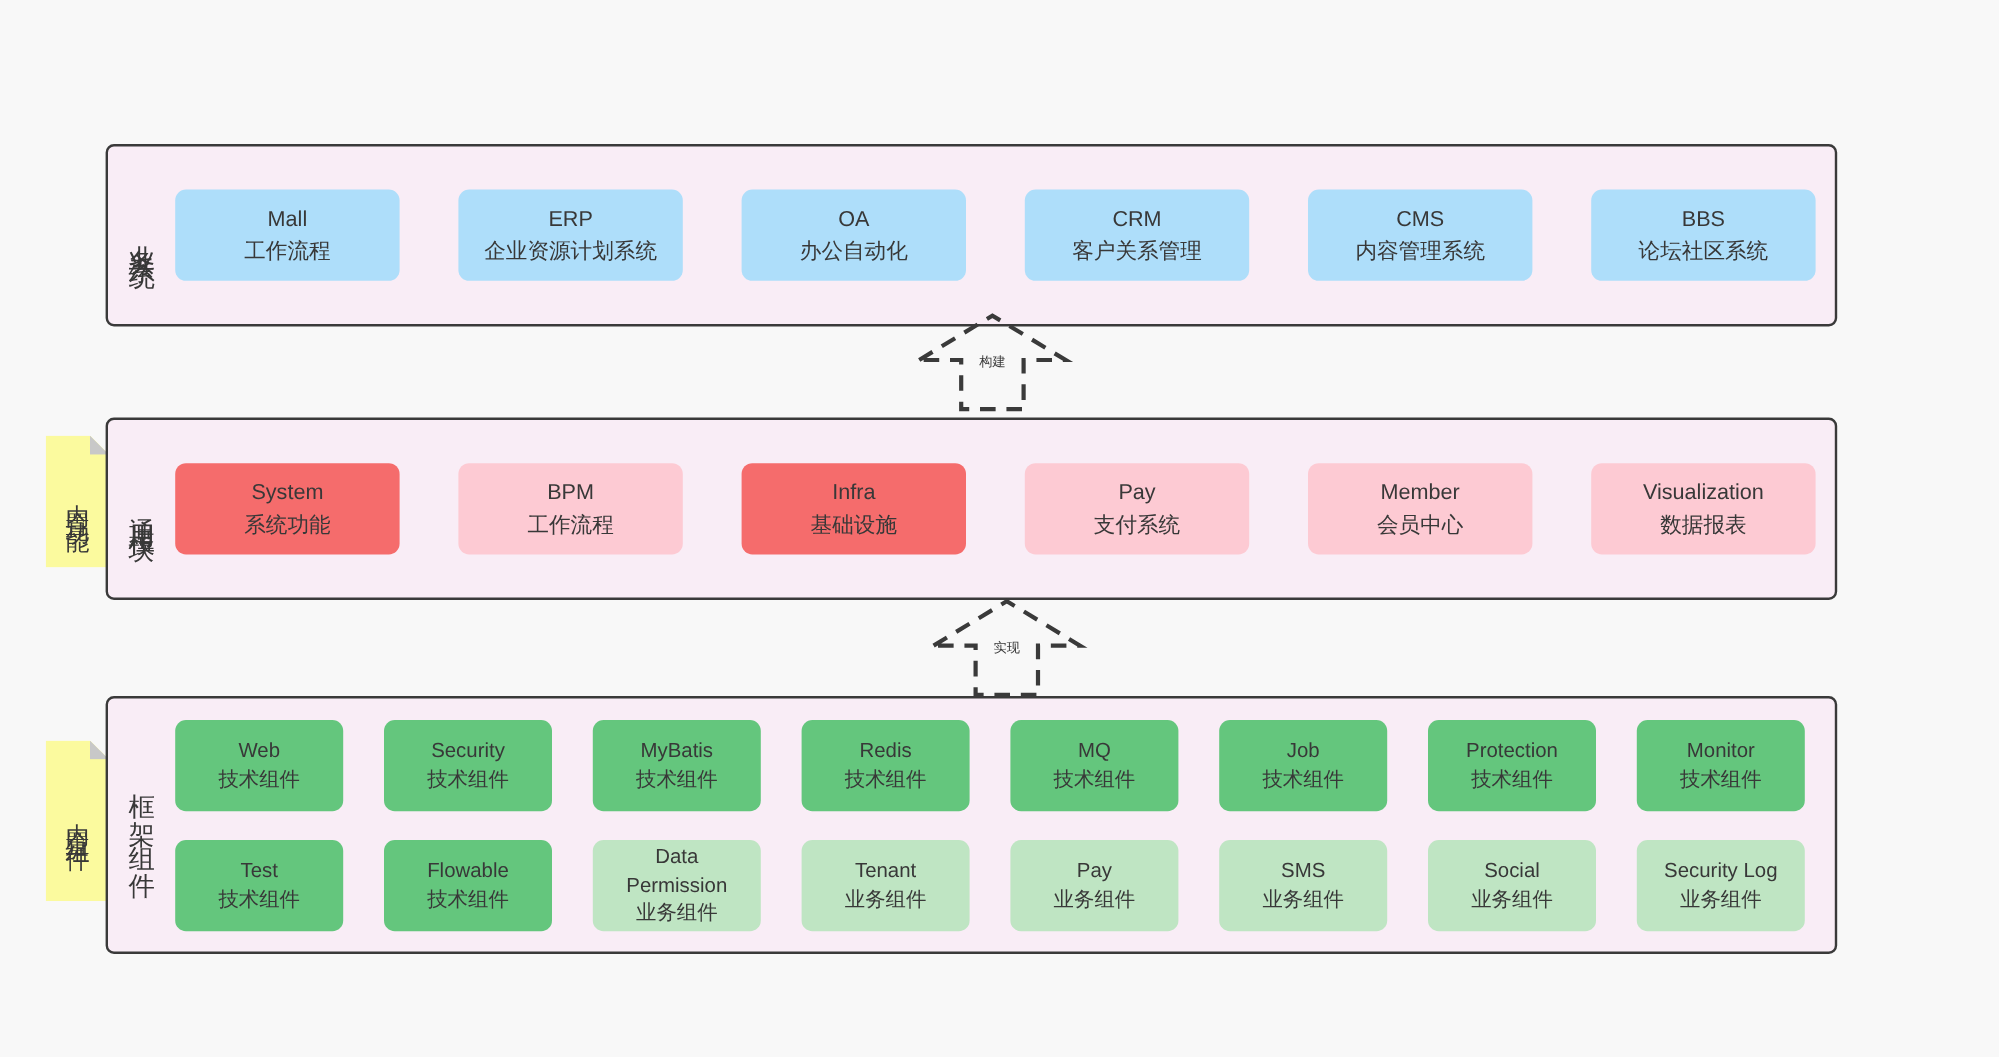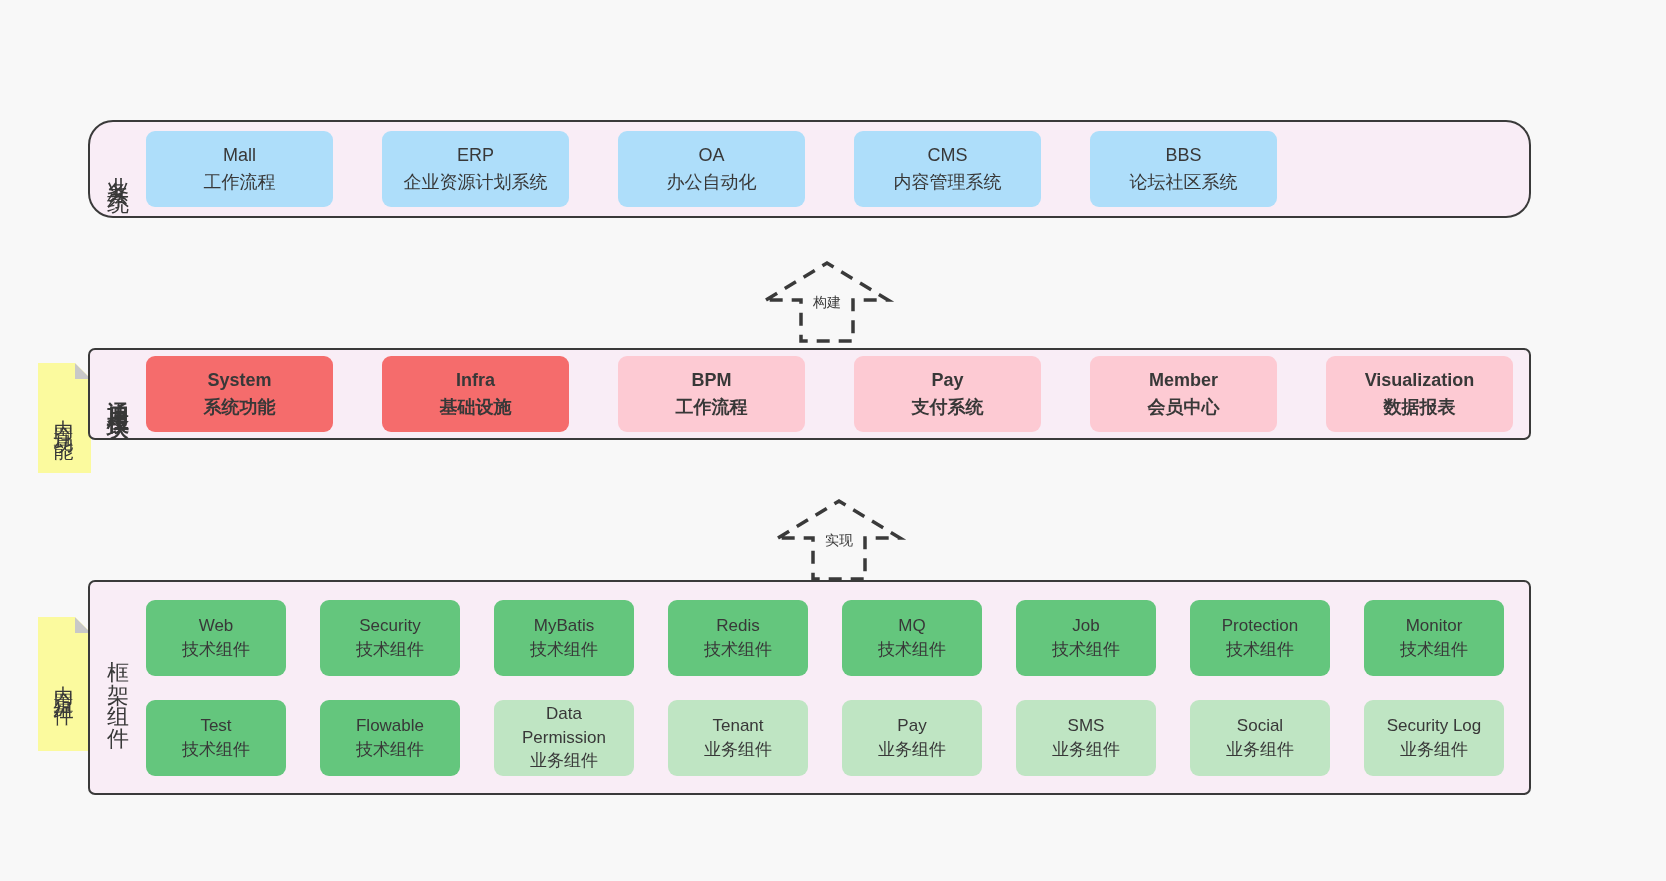--- a/index.html
+++ b/index.html
@@ -13,22 +13,22 @@
   body{
     width:1666px;height:881px;position:relative;overflow:hidden;
     background:var(--page-bg);color:var(--text);
     font-family:"Liberation Sans","DejaVu Sans",sans-serif;
   }
   .layer{
     position:absolute;left:88px;width:1443px;
     background:var(--container-bg);border:2px solid var(--container-border);
     border-radius:7px;display:flex;align-items:center;z-index:1;
   }
-  #layer-business{top:120px;height:98px;border-radius:25px;}
-  #layer-modules{top:348px;height:92px;font-weight:bold;}
+  #layer-business{top:120px;height:152px;}
+  #layer-modules{top:348px;height:152px;}
   #layer-components{top:580px;height:215px;}
   .vlabel-strip{width:56px;flex:none;display:flex;align-items:center;justify-content:center;align-self:stretch;}
   .vlabel{writing-mode:vertical-lr;text-orientation:upright;font-size:22px;color:var(--text);}
   #layer-business .vlabel{letter-spacing:5px;}
   #layer-modules .vlabel{letter-spacing:5px;}
   #layer-components .vlabel{letter-spacing:22px;}
   .row{display:flex;gap:49px;align-items:center;}
   .rows{display:flex;flex-direction:column;gap:24px;}
   .rows .row{gap:34px;}
   .box{
@@ -40,21 +40,21 @@
   .blue{background:var(--box-blue);}
   .red{background:var(--box-red);}
   .pink{background:var(--box-pink);}
   .green{background:var(--box-green);}
   .green-light{background:var(--box-green-light);}
   .arrow{position:absolute;width:142px;height:92px;z-index:2;}
   .arrow svg{display:block;}
   .arrow path{fill:none;stroke:var(--container-border);stroke-width:3.5;stroke-dasharray:13 9;}
   .arrow-label{
     position:absolute;left:50%;top:38px;transform:translateX(-50%);
-    background:var(--page-bg);padding:2px 4px;font-size:14px;white-space:nowrap;
+    background:var(--page-bg);padding:2px 4px;font-size:11px;white-space:nowrap;
   }
   #arrow-build{left:756px;top:254px;}
   #arrow-implement{left:768px;top:492px;text-decoration:underline;}
   .sticky{
     position:absolute;width:53px;background:var(--sticky-bg);z-index:0;
     clip-path:polygon(0 0,calc(100% - 16px) 0,100% 16px,100% 100%,0 100%);
     display:flex;align-items:center;justify-content:center;
   }
   .sticky .fold{
     position:absolute;top:0;right:0;width:16px;height:16px;
@@ -88,20 +88,24 @@
     </div>
     <div class="box wide blue">
       <div>ERP</div>
       <div>企业资源计划系统</div>
     </div>
     <div class="box wide blue">
       <div>OA</div>
       <div>办公自动化</div>
     </div>
     <div class="box wide blue">
+      <div>CRM</div>
+      <div>客户关系管理</div>
+    </div>
+    <div class="box wide blue">
       <div>CMS</div>
       <div>内容管理系统</div>
     </div>
     <div class="box wide blue">
       <div>BBS</div>
       <div>论坛社区系统</div>
     </div>
   </div>
 </div>
 
@@ -114,27 +118,27 @@
 
 <div class="layer" id="layer-modules">
   <div class="vlabel-strip">
     <div class="vlabel">通用模块</div>
   </div>
   <div class="row">
     <div class="box wide red">
       <div>System</div>
       <div>系统功能</div>
     </div>
+    <div class="box wide pink">
+      <div>BPM</div>
+      <div>工作流程</div>
+    </div>
     <div class="box wide red">
       <div>Infra</div>
       <div>基础设施</div>
-    </div>
-    <div class="box wide pink">
-      <div>BPM</div>
-      <div>工作流程</div>
     </div>
     <div class="box wide pink">
       <div>Pay</div>
       <div>支付系统</div>
     </div>
     <div class="box wide pink">
       <div>Member</div>
       <div>会员中心</div>
     </div>
     <div class="box wide pink">

